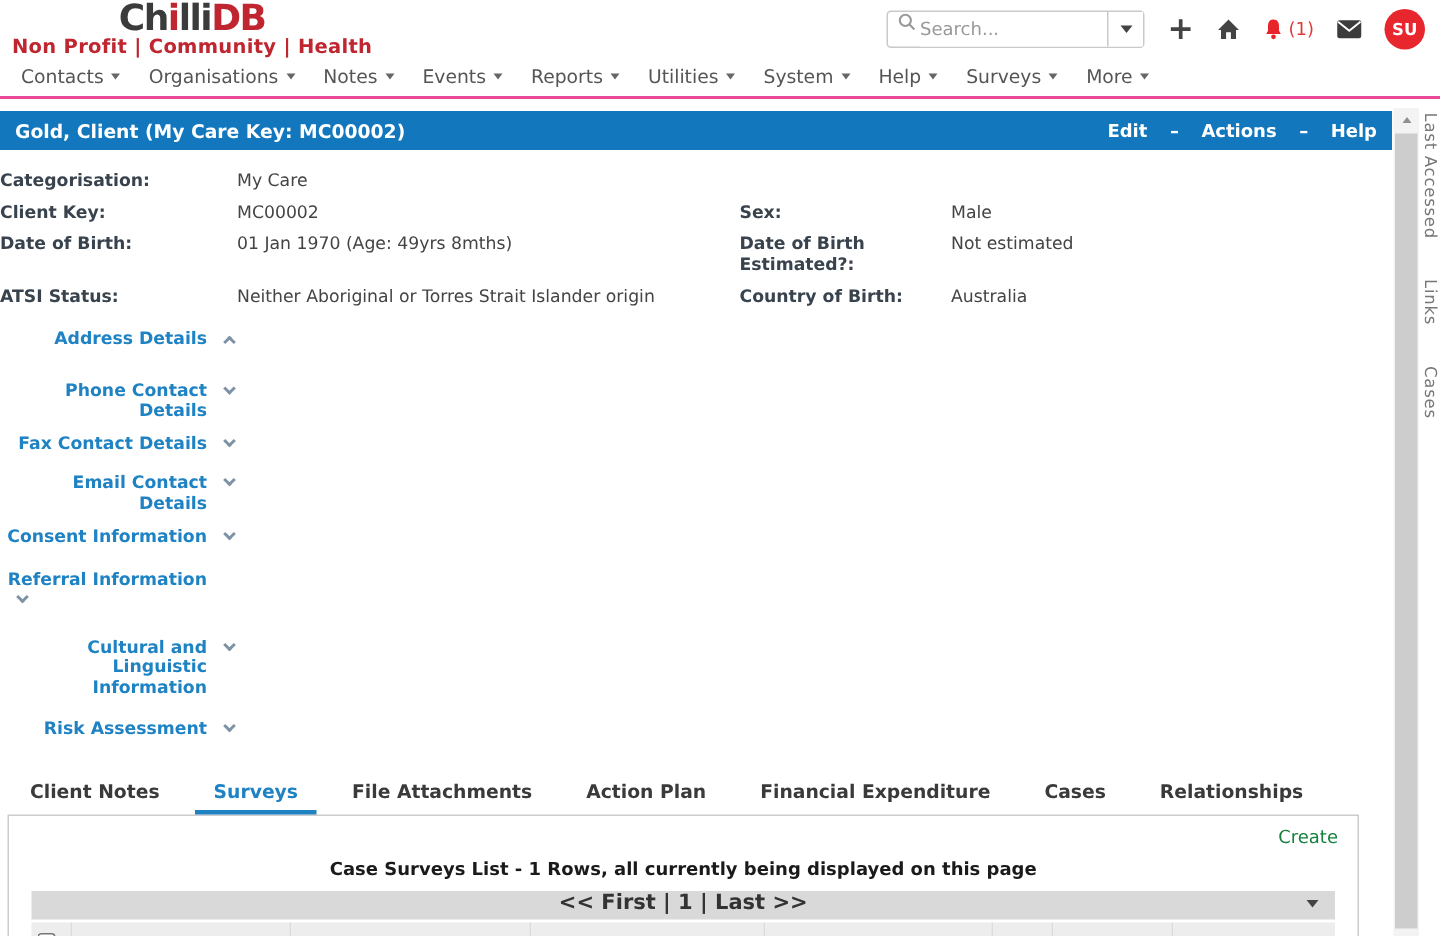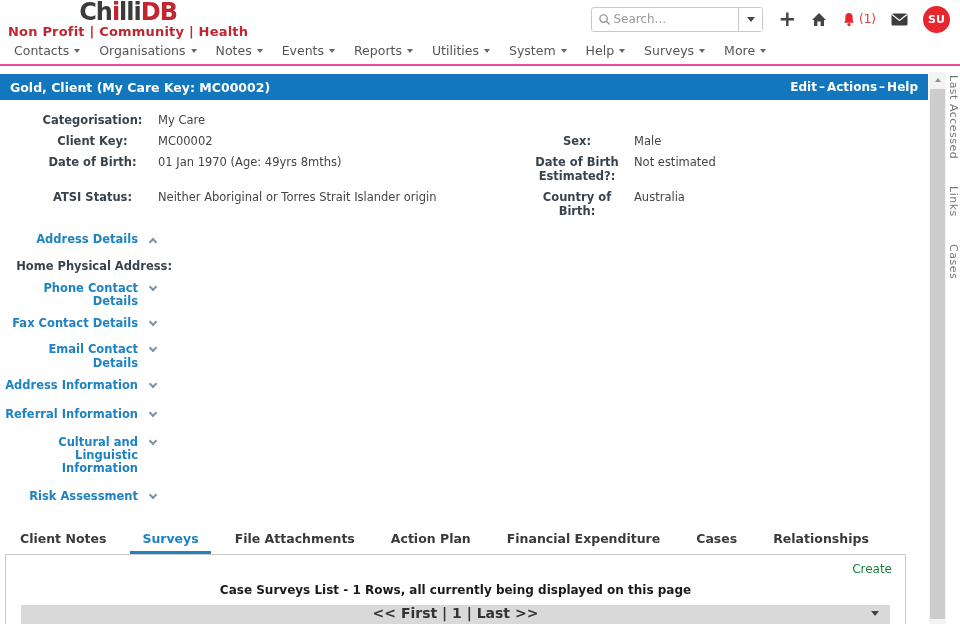--- a/index.html
+++ b/index.html
@@ -9,44 +9,44 @@
     font-size: 12px; color: #333; background: #fff;
     overflow: hidden; position: relative;
   }
   
   .topbar { height: 36px; display: flex; align-items: center; padding: 2px 10px 0 8px; background: #fff; }
   .brand { line-height: 1; cursor: pointer; text-align: center; }
   .brand-name { font-size: 24px; font-weight: bold; color: #3b3b3b; letter-spacing: -1px; }
   .brand-name .red { color: #bf2630; }
   .brand-tagline { font-size: 13px; color: #bf2630; font-weight: bold; margin-top: 1px; letter-spacing: 0.2px; }
   .topbar-right { margin-left: auto; display: flex; align-items: center; gap: 15px; }
-  .search-group { display: flex; align-items: center; border: 1px solid #c9c9c9; border-radius: 3px; height: 25px; width: 172px; background: #fff; }
+  .search-group { display: flex; border: 1px solid #c9c9c9; border-radius: 3px; height: 25px; width: 172px; background: #fff; }
   .search-group .mag { padding: 0 2px 0 6px; display: flex; }
   .search-input { border: none; outline: none; flex: 1; min-width: 0; font-size: 12px; color: #333; font-family: inherit; }
   .search-input::placeholder { color: #999; }
   .search-caret-btn { width: 24px; align-self: stretch; border-left: 1px solid #c9c9c9; display: flex; align-items: center; justify-content: center; cursor: pointer; background: #fff; }
   .tri-down { width: 0; height: 0; border-left: 4px solid transparent; border-right: 4px solid transparent; border-top: 5px solid #444; display: inline-block; }
   .icon-btn { display: flex; align-items: center; cursor: pointer; }
   .plus-glyph { font-size: 21px; font-weight: bold; color: #444; line-height: 1; }
   .notif { display: flex; align-items: center; gap: 3px; cursor: pointer; }
   .notif-count { color: #e03a3a; font-size: 12px; }
   .avatar { width: 27px; height: 27px; border-radius: 50%; background: #e8262d; color: #fff; font-size: 11px; font-weight: bold; display: flex; align-items: center; justify-content: center; cursor: pointer; }
   
   .navbar { height: 30px; display: flex; align-items: center; gap: 19px; padding-left: 14px; font-size: 12.5px; color: #555; border-bottom: 2px solid #ec4899; }
   .nav-item { display: flex; align-items: center; gap: 5px; cursor: pointer; white-space: nowrap; }
   .nav-caret { width: 0; height: 0; border-left: 3.5px solid transparent; border-right: 3.5px solid transparent; border-top: 4.5px solid #666; margin-top: 2px; }
   
   .title-bar { margin: 8px 32px 0 0; height: 26px; background: #1277bd; color: #fff; display: flex; align-items: center; padding: 0 10px; font-weight: bold; font-size: 12.5px; }
-  .title-actions { margin-left: auto; display: flex; gap: 2px; align-items: center; font-size: 12px; }
+  .title-actions { margin-left: auto; display: flex; gap: 15px; align-items: center; font-size: 12px; }
   .title-actions a { color: #fff; text-decoration: none; cursor: pointer; }
   .sep { font-weight: bold; }
   
   .main { margin-right: 32px; }
   .details-grid { display: grid; grid-template-columns: 145px 322px 128px auto; column-gap: 13px; row-gap: 7px; padding-top: 13px; font-size: 11.5px; align-items: start; }
-  .d-label { text-align: center; font-weight: bold; color: #39434d; padding-left: 40px; }
+  .d-label { text-align: left; font-weight: bold; color: #39434d; }
   .d-value { color: #444; }
   
   .sections { margin-top: 15px; font-size: 11.5px; }
   .section-row { display: flex; align-items: flex-start; margin-bottom: 9px; min-height: 17px; cursor: pointer; }
   .section-label { width: 138px; text-align: right; color: #1e82c3; font-weight: bold; line-height: 1.15; }
   .section-caret-box { width: 30px; display: flex; justify-content: center; padding-top: 2px; }
   .chev { display: inline-block; width: 6px; height: 6px; border-right: 2.5px solid #7d93a5; border-bottom: 2.5px solid #7d93a5; }
   .chev.down { transform: rotate(45deg); margin-top: 0; }
   .chev.up { transform: rotate(-135deg); margin-top: 4px; }
   .address-field { display: flex; align-items: center; margin: 1px 0 9px; }
@@ -201,47 +201,46 @@
   </div>
 
   <div class="sections">
     <div class="section-row">
       <span class="section-label">Address Details</span>
       <span class="section-caret-box">
           <span class="chev up"></span>
         </span>
     </div>
     <div class="address-field">
-      <span class="af-label">Home Physical Address:</span>
     </div>
     <div class="section-row">
       <span class="section-label">Phone Contact Details</span>
       <span class="section-caret-box">
           <span class="chev down"></span>
         </span>
     </div>
     <div class="section-row">
       <span class="section-label">Fax Contact Details</span>
       <span class="section-caret-box">
           <span class="chev down"></span>
         </span>
     </div>
     <div class="section-row">
       <span class="section-label">Email Contact Details</span>
       <span class="section-caret-box">
           <span class="chev down"></span>
         </span>
     </div>
     <div class="section-row" style="margin-bottom:12px;">
-      <span class="section-label">Address Information</span>
-      <span class="section-caret-box">
-          <span class="chev down"></span>
-        </span>
-    </div>
-    <div class="section-row" style="margin-bottom:11px;">
+      <span class="section-label">Consent Information</span>
+      <span class="section-caret-box">
+          <span class="chev down"></span>
+        </span>
+    </div>
+    <div class="section-row" style="margin-bottom:24px;flex-direction:column;">
       <span class="section-label">Referral Information</span>
       <span class="section-caret-box">
           <span class="chev down"></span>
         </span>
     </div>
     <div class="section-row" style="margin-bottom:14px;">
       <span class="section-label">Cultural and Linguistic Information</span>
       <span class="section-caret-box">
           <span class="chev down"></span>
         </span>

